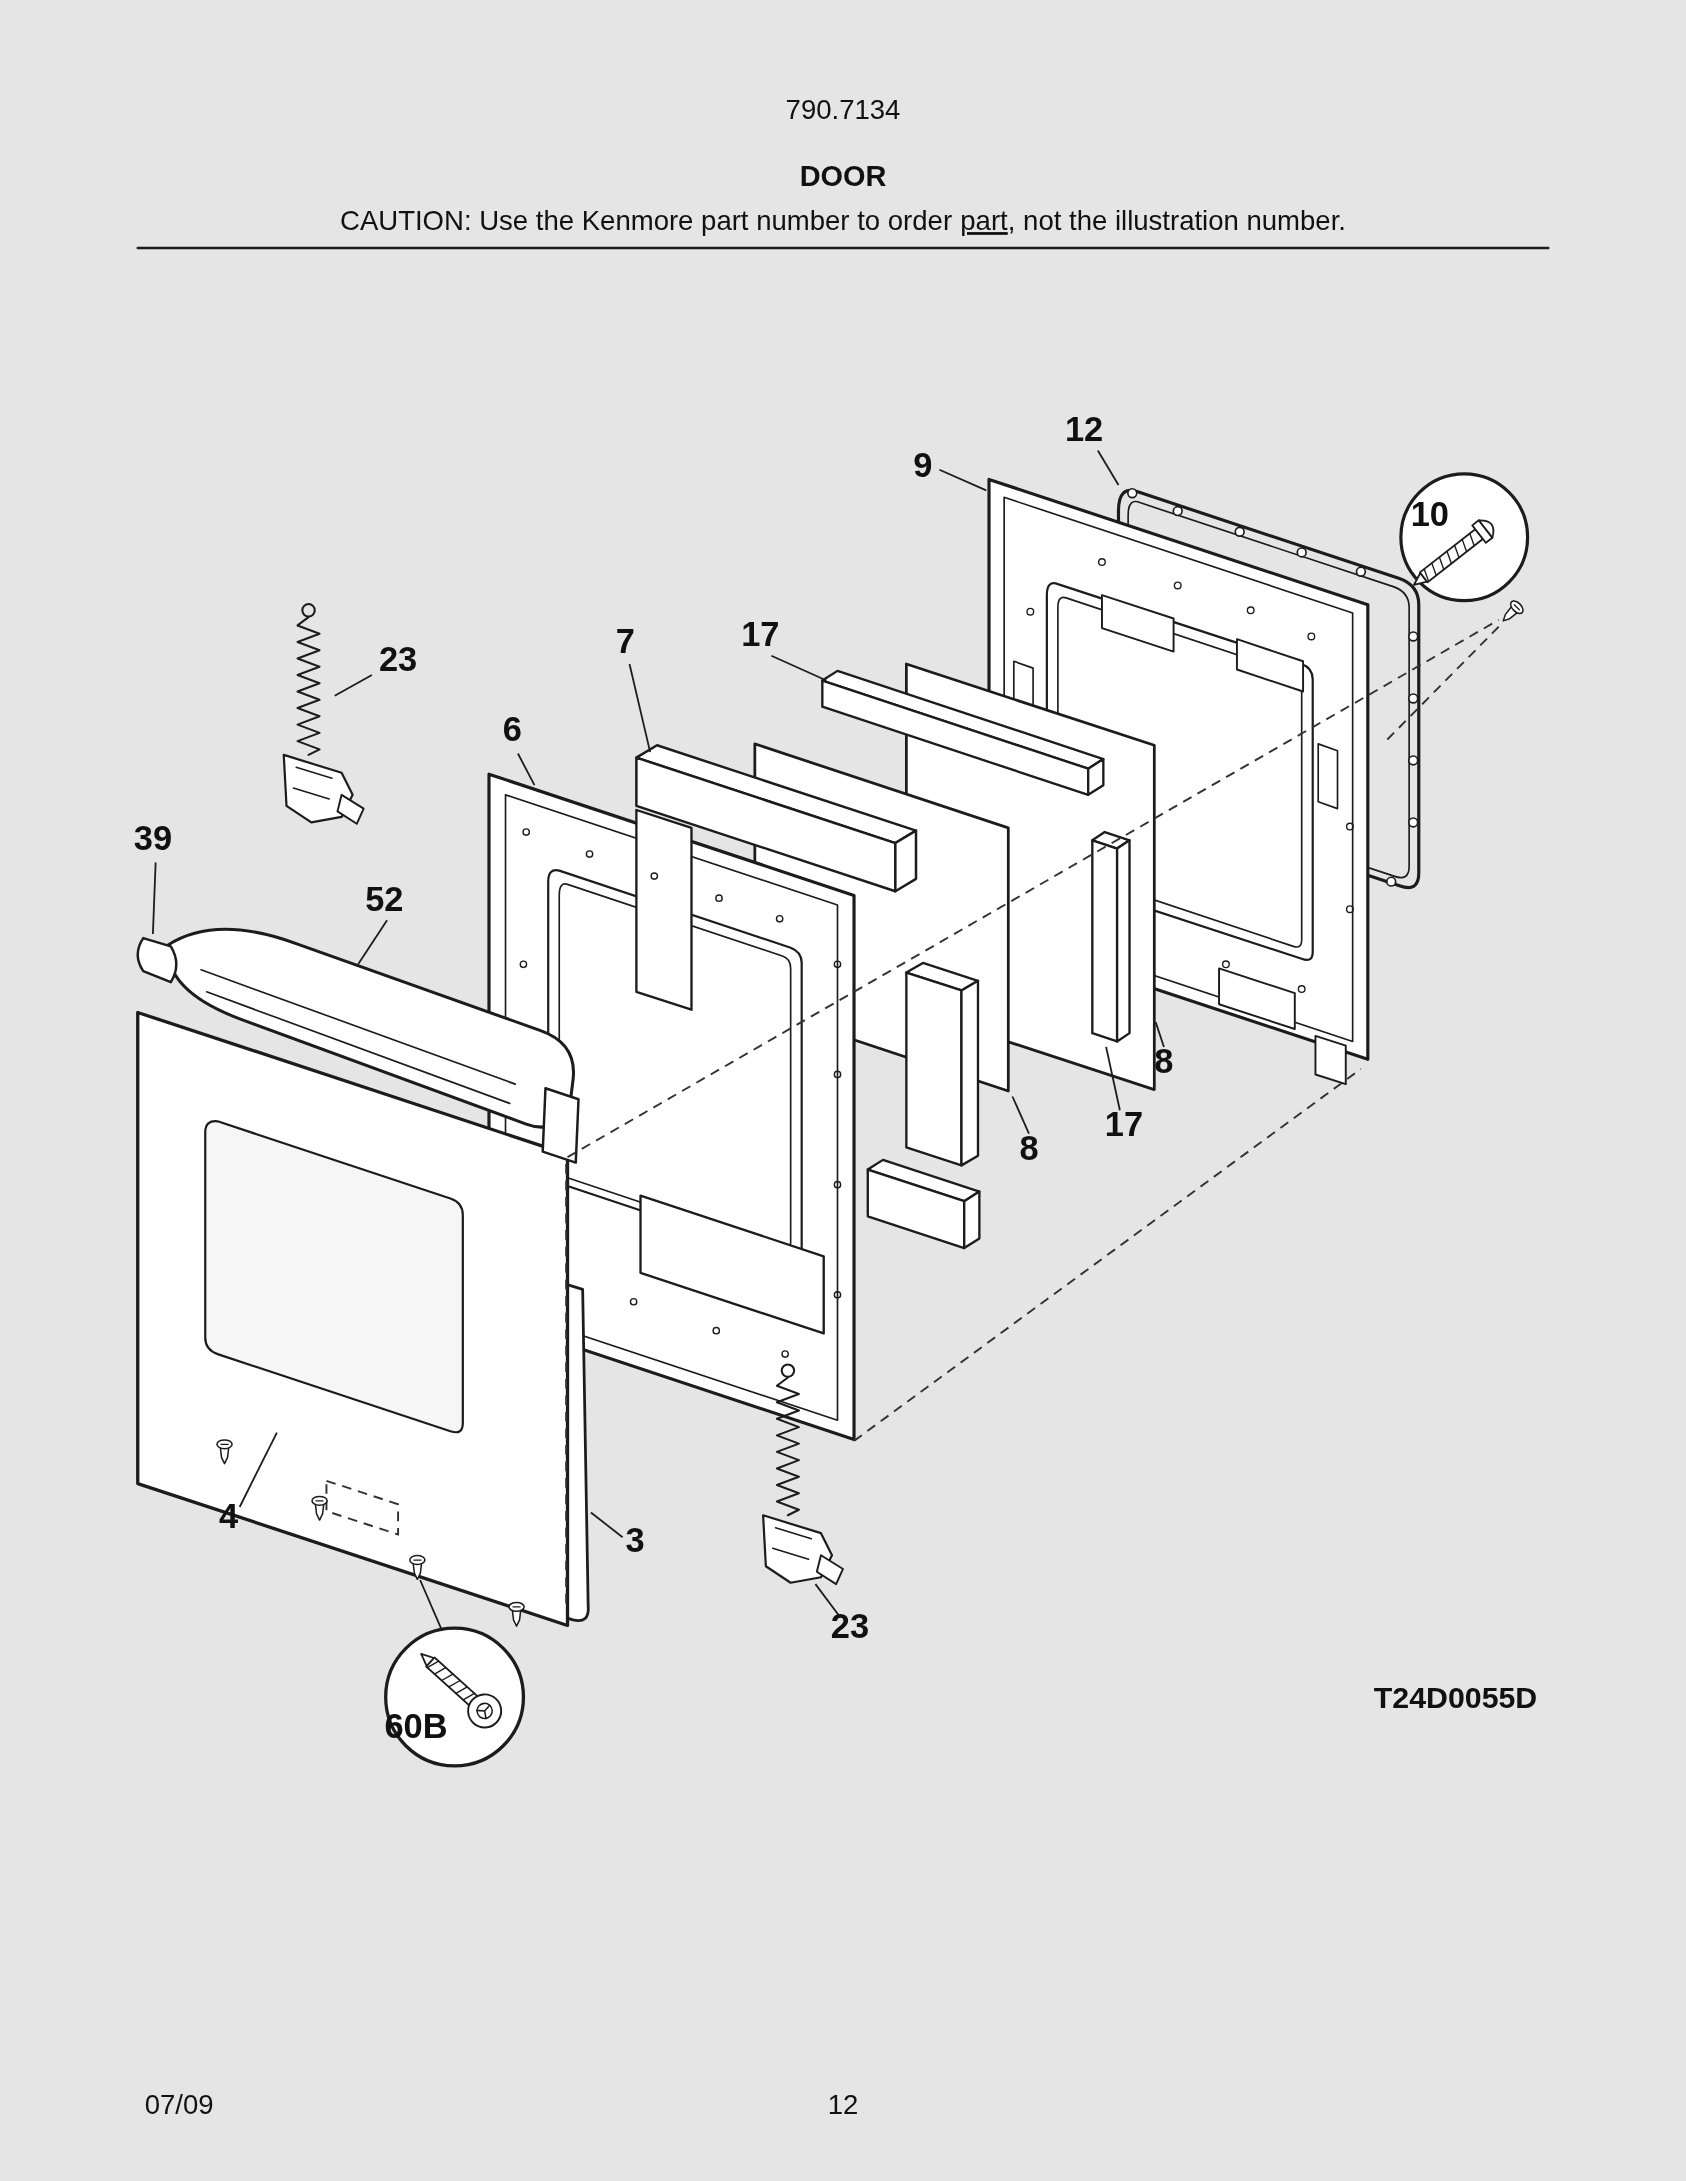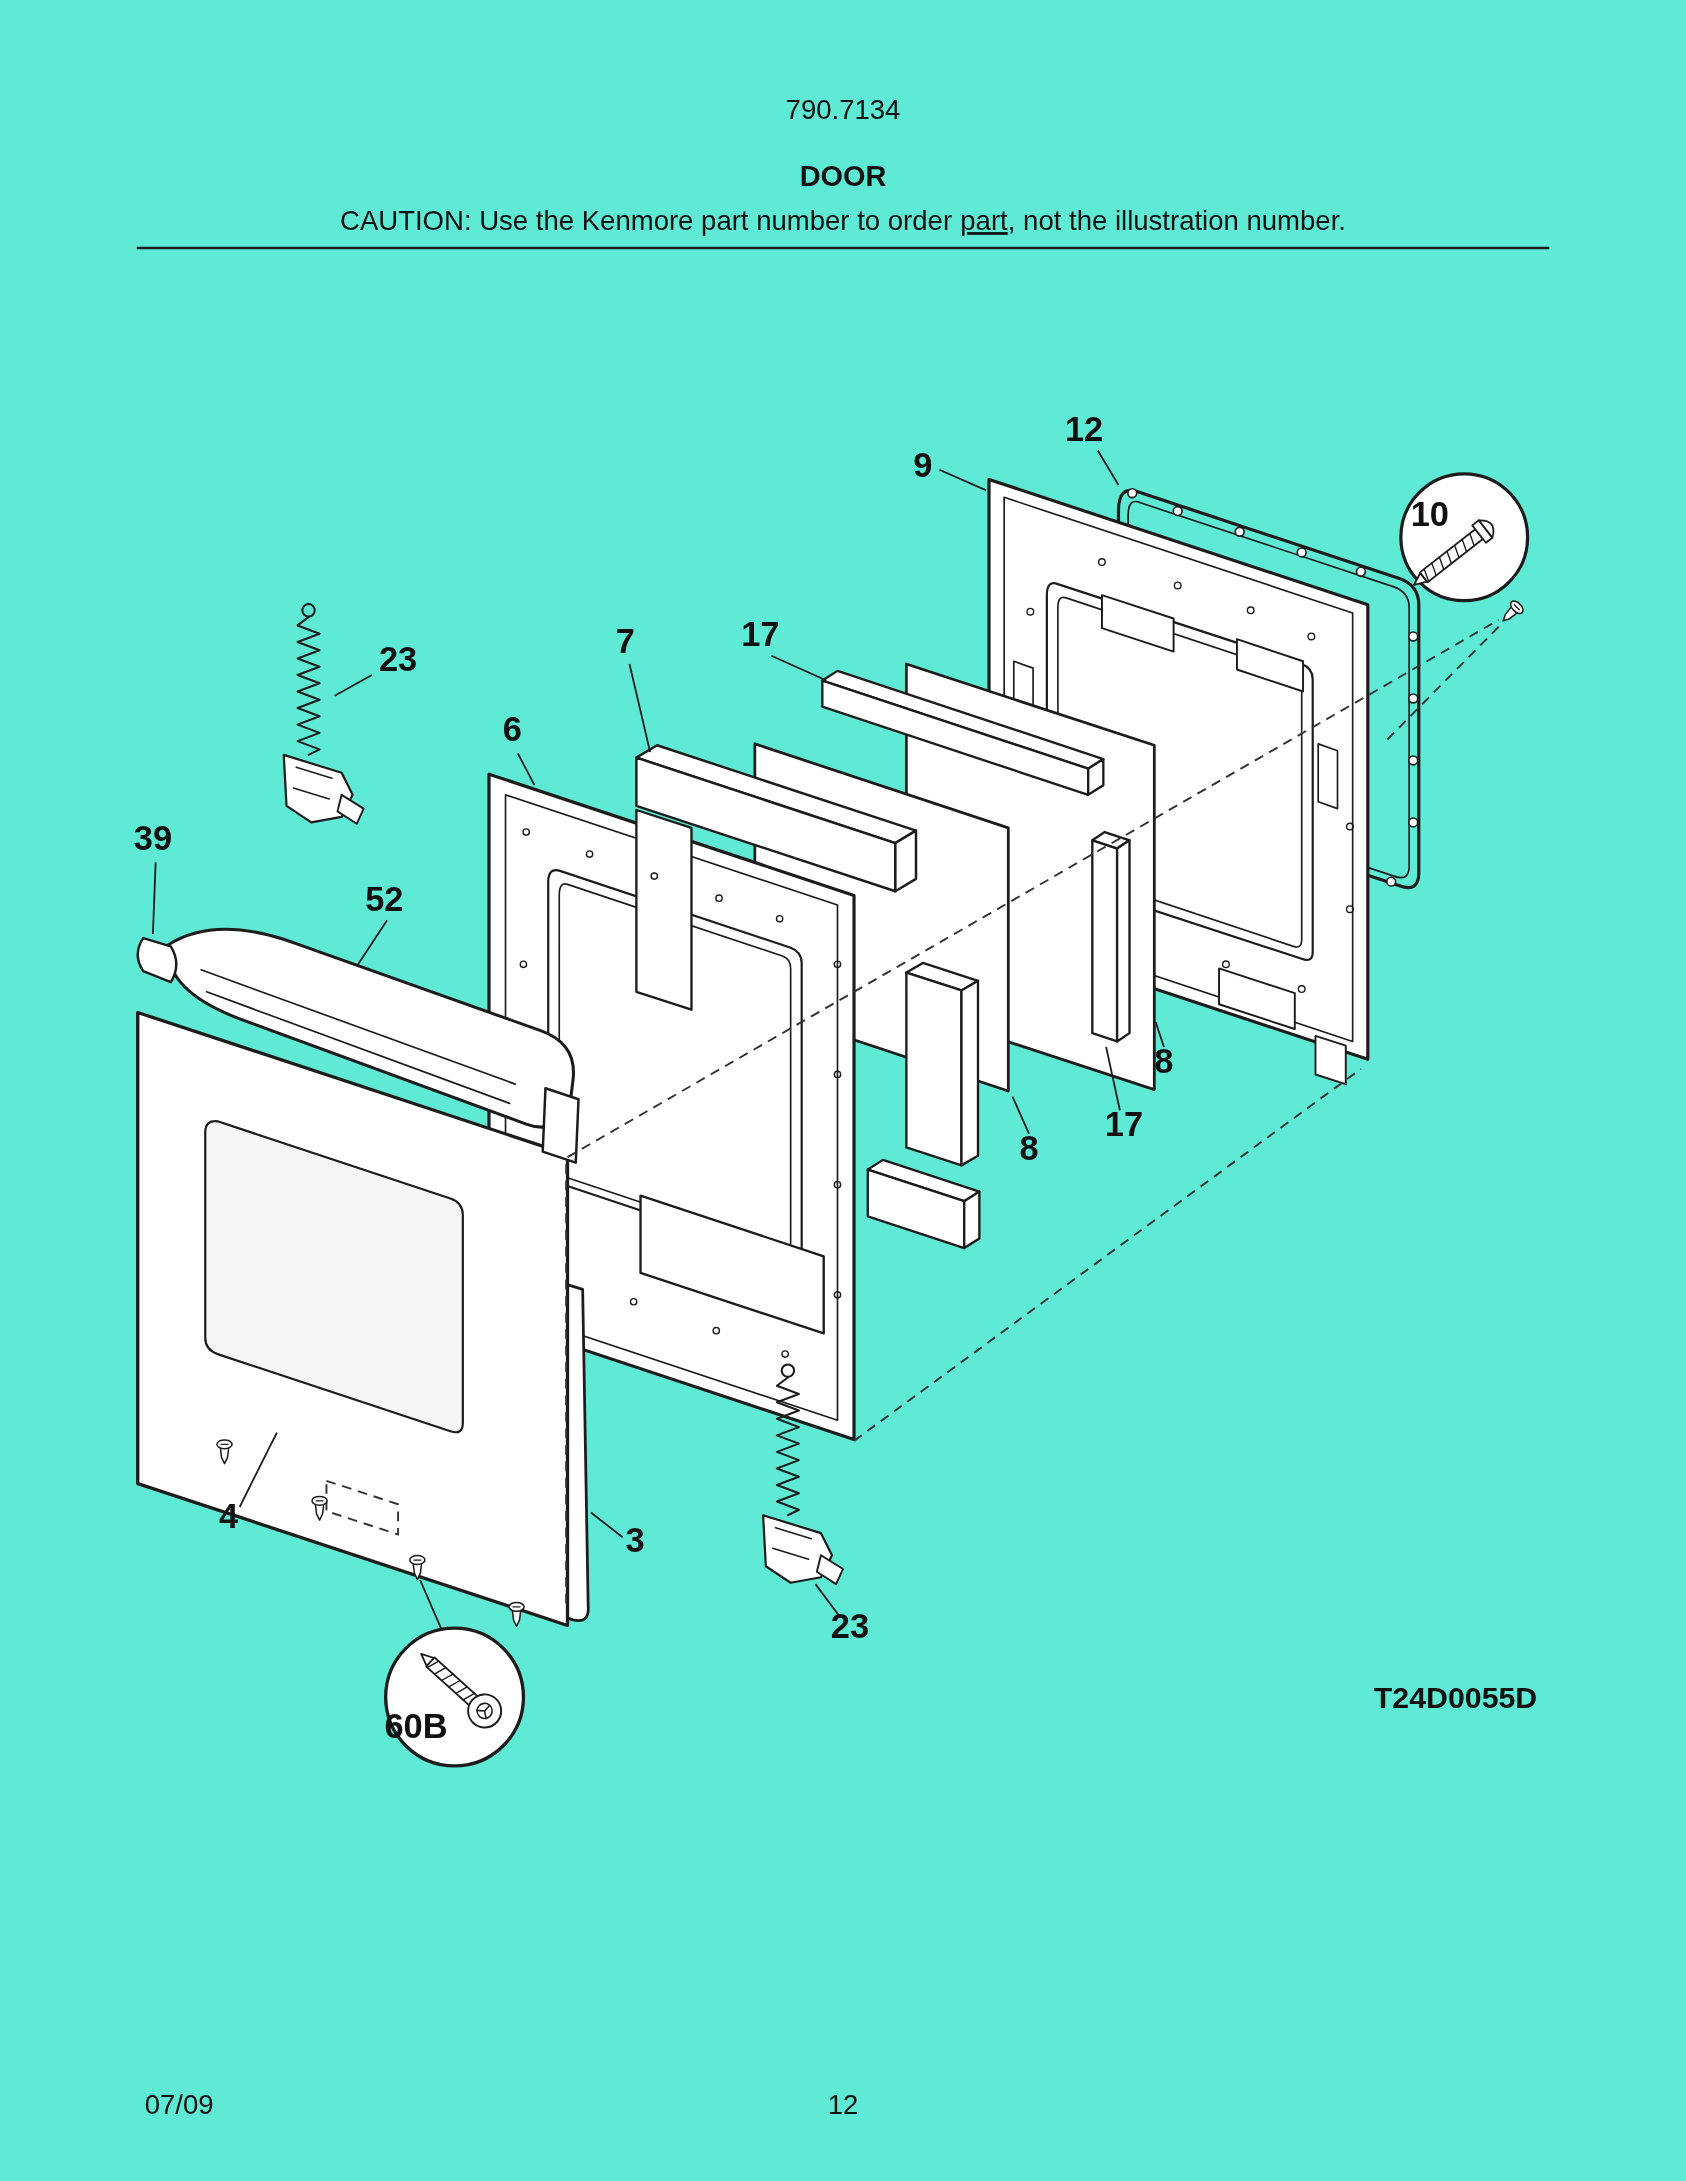--- a/index.html
+++ b/index.html
@@ -1,16 +1,16 @@
 <!DOCTYPE html>
 <html style="font-size:14.7px"><head>
 <meta charset="utf-8">
 <style>
   html,body{margin:0;padding:0;background:#ffffff;}
-  .page{position:relative;width:1686px;height:2182px;background:#5eead4;font-family:"Liberation Sans",sans-serif;overflow:hidden;}
+  .page{position:relative;width:1686px;height:2182px;background:#e5e5e5;font-family:"Liberation Sans",sans-serif;overflow:hidden;}
   svg{display:block;}
   .ln{stroke:#1c1c1c;fill:none;stroke-linejoin:round;stroke-linecap:round;}
   .fw{fill:#ffffff;}
   .fg{fill:#f6f6f6;}
   .thin{stroke-width:1.2;}
   text{font-family:"Liberation Sans",sans-serif;fill:#111111;}
   .callout{font-size:25px;font-weight:bold;}
   .hdr{font-size:20px;}
   .hdr-bold{font-size:21px;font-weight:bold;}
   .caution{font-size:20px;}

